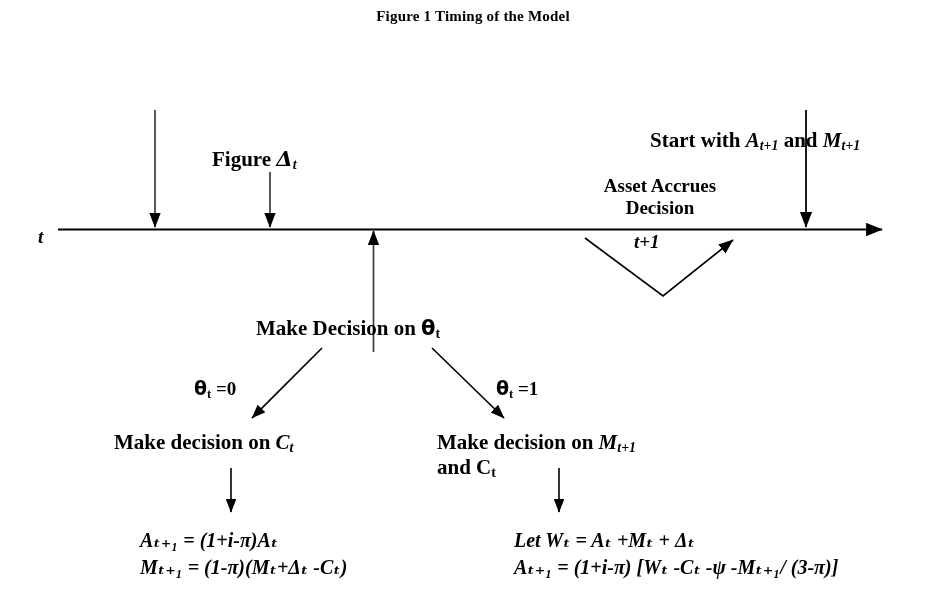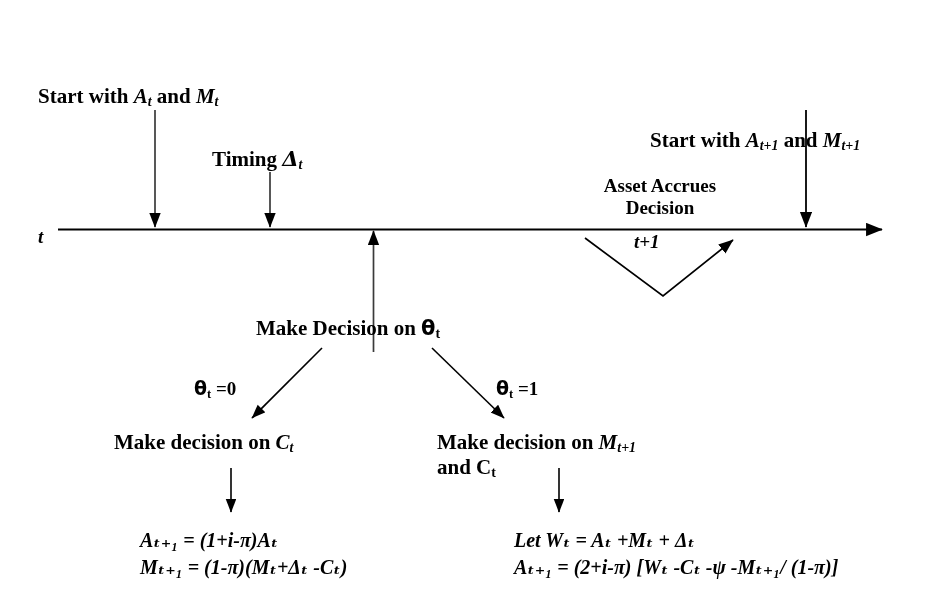--- a/index.html
+++ b/index.html
@@ -58,20 +58,21 @@
     left: 0; top: 0;
     width: 946px; height: 606px;
     pointer-events: none;
   }
 </style>
 </head>
 <body>
 
 <div id="figure-root">
 
+  <div class="abs" id="fig-title">Figure 1     Timing of the Model</div>
 
   <svg id="lines" viewBox="0 0 946 606" xmlns="http://www.w3.org/2000/svg">
     <defs>
       <marker id="ah" markerWidth="9" markerHeight="9" refX="7.6" refY="3.2" orient="auto" markerUnits="strokeWidth">
         <path d="M0,0 L8,3.2 L0,6.4 z" fill="#000000"></path>
       </marker>
       <marker id="ahThin" markerWidth="10" markerHeight="10" refX="8.4" refY="3.4" orient="auto" markerUnits="strokeWidth">
         <path d="M0,0 L8.8,3.4 L0,6.8 z" fill="#000000"></path>
       </marker>
     </defs>
@@ -92,30 +93,27 @@
 
     <line x1="322" y1="348" x2="252" y2="418" stroke="#000000" stroke-width="1.6" marker-end="url(#ahThin)"></line>
 
     <line x1="432" y1="348" x2="504" y2="418" stroke="#000000" stroke-width="1.6" marker-end="url(#ahThin)"></line>
 
     <line x1="231" y1="468" x2="231" y2="512" stroke="#000000" stroke-width="1.6" marker-end="url(#ahThin)"></line>
 
     <line x1="559" y1="468" x2="559" y2="512" stroke="#000000" stroke-width="1.6" marker-end="url(#ahThin)"></line>
   </svg>
 
-  <div class="abs lbl" style="left:38px; top:85px;">
-    <span>Start with </span><i class="v">A</i><sub class="s">t</sub><span> and </span><i class="v">M</i><sub class="s">t</sub>
-  </div>
 
   <div class="abs lbl" style="left:650px; top:85px;margin-top:44px;">
     <span>Start with </span><i class="v">A</i><sub class="s">t+1</sub><span> and </span><i class="v">M</i><sub class="s">t+1</sub>
   </div>
 
   <div class="abs lbl" style="left:212px; top:147px;">
-    <span>Timing </span><i class="symi">Δ</i><sub class="s">t</sub>
+    <span>Figure </span><i class="symi">Δ</i><sub class="s">t</sub>
   </div>
 
   <div class="abs lbl-sm" style="left:565px; top:175px; text-align:center; width:190px;">
     <div>Asset Accrues</div>
     <div>Decision</div>
   </div>
 
   <div class="abs" style="left:38px; top:226px; font-style:italic; font-weight:bold; font-size:19px;">t</div>
 
   <div class="abs" style="left:634px; top:231px; font-style:italic; font-weight:bold; font-size:19px;">t+1</div>
@@ -141,16 +139,16 @@
     <div><span>and C</span><sub class="su">t</sub></div>
   </div>
 
   <div class="abs eq" style="left:140px; top:527px;">
     <div>Aₜ₊₁ = (1+i-π)Aₜ</div>
     <div>Mₜ₊₁ = (1-π)(Mₜ+Δₜ -Cₜ)</div>
   </div>
 
   <div class="abs eq" style="left:468px; top:527px;margin-left:46px;">
     <div>Let Wₜ = Aₜ +Mₜ + Δₜ</div>
-    <div>Aₜ₊₁ = (2+i-π) [Wₜ -Cₜ -ψ -Mₜ₊₁/ (1-π)]</div>
+    <div>Aₜ₊₁ = (1+i-π) [Wₜ -Cₜ -ψ -Mₜ₊₁/ (3-π)]</div>
   </div>
 
 </div>
 
 </body></html>

